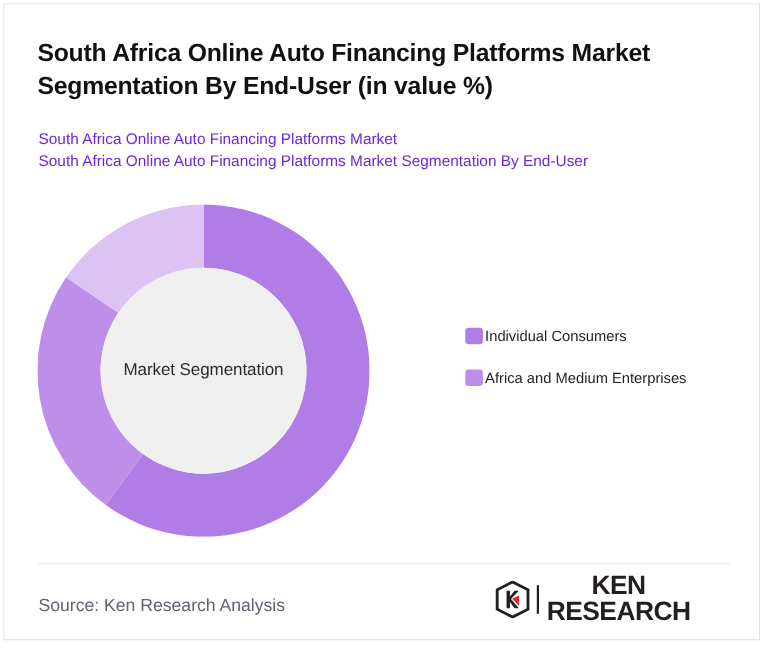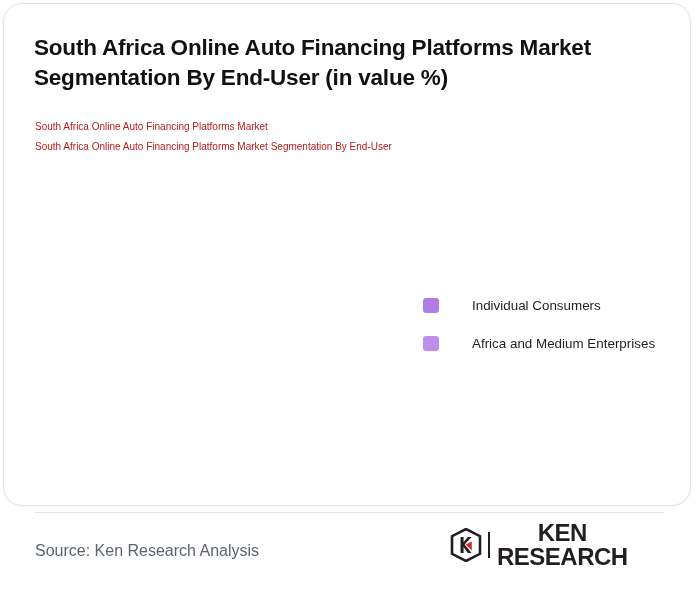--- a/index.html
+++ b/index.html
@@ -14,24 +14,24 @@
     width: 700px;
     height: 591px;
     overflow: hidden;
     background: #ffffff;
   }
   .card {
     position: absolute;
     left: 3px;
     top: 3px;
     width: 688px;
-    height: 503px;
+    height: 579px;
     background: #ffffff;
     border: 1px solid #e3e3e3;
-    border-radius: 19px;
+    border-radius: 0;
     box-sizing: border-box;
     box-shadow: 0 1px 2px rgba(0,0,0,0.04);
   }
   .title {
     position: absolute;
     left: 30px;
     top: 29px;
     width: 640px;
     font-size: 22.5px;
     font-weight: bold;
@@ -39,23 +39,23 @@
     color: #111111;
     letter-spacing: -0.2px;
   }
   .subtitle-block {
     position: absolute;
     left: 31px;
     top: 113px;
     width: 630px;
   }
   .subtitle {
-    font-size: 10px;
+    font-size: 14px;
     line-height: 19.5px;
-    color: #b91c1c;
+    color: #6d28d9;
   }
   
   .chart-area {
     position: absolute;
     left: 0px;
     top: 0px;
     width: 700px;
     height: 500px;
   }
   .donut-wrap {
@@ -94,21 +94,21 @@
     align-items: center;
     height: 38.5px;
   }
   .legend-swatch {
     width: 16px;
     height: 15px;
     border-radius: 3px;
     flex: 0 0 auto;
   }
   .legend-label {
-    margin-left: 33px;
+    margin-left: 2px;
     font-size: 13.4px;
     color: #1f1f1f;
     white-space: nowrap;
   }
   
   .footer-rule {
     position: absolute;
     left: 31px;
     top: 508px;
     width: 629px;
@@ -157,20 +157,33 @@
   <div class="card">
 
     <div class="title">South Africa Online Auto Financing Platforms Market Segmentation By End-User (in value %)</div>
 
     <div class="subtitle-block">
       <div class="subtitle">South Africa Online Auto Financing Platforms Market</div>
       <div class="subtitle">South Africa Online Auto Financing Platforms Market Segmentation By End-User</div>
     </div>
 
     <div class="chart-area">
+      <div class="donut-wrap">
+        <svg class="donut-svg" width="302" height="302" viewBox="0 0 302 302">
+          <g id="donut-slices">
+              <path d="M 151 0 A 151 151 0 1 1 62.24442690383657 273.1615661506171 L 95.97154468037867 226.74017101338256 A 93.62 93.62 0 1 0 151 57.379999999999995 Z" fill="#b07ce6"></path>
+              <path d="M 62.24442690383657 273.1615661506171 A 151 151 0 0 1 26.11083328454113 66.12540994432833 L 73.5687166364155 98.37775416548357 A 93.62 93.62 0 0 0 95.97154468037867 226.74017101338256 Z" fill="#be8fe8"></path>
+              <path d="M 26.11083328454113 66.12540994432833 A 151 151 0 0 1 150.99999999999997 0 L 150.99999999999997 57.379999999999995 A 93.62 93.62 0 0 0 73.5687166364155 98.37775416548357 Z" fill="#dcc3f3"></path>
+              <circle cx="151" cy="151" r="93.62" fill="#f0f0f0"></circle>
+            </g>
+        </svg>
+        <div class="donut-hole-label">
+          <span>Market Segmentation</span>
+        </div>
+      </div>
 
       <div class="legend" id="legend">
           <div class="legend-row">
             <div class="legend-swatch" style="background: rgb(176, 124, 230);"></div>
             <div class="legend-label">Individual Consumers</div>
           </div>
           <div class="legend-row">
             <div class="legend-swatch" style="background: rgb(190, 143, 232);"></div>
             <div class="legend-label">Africa and Medium Enterprises</div>
           </div>

